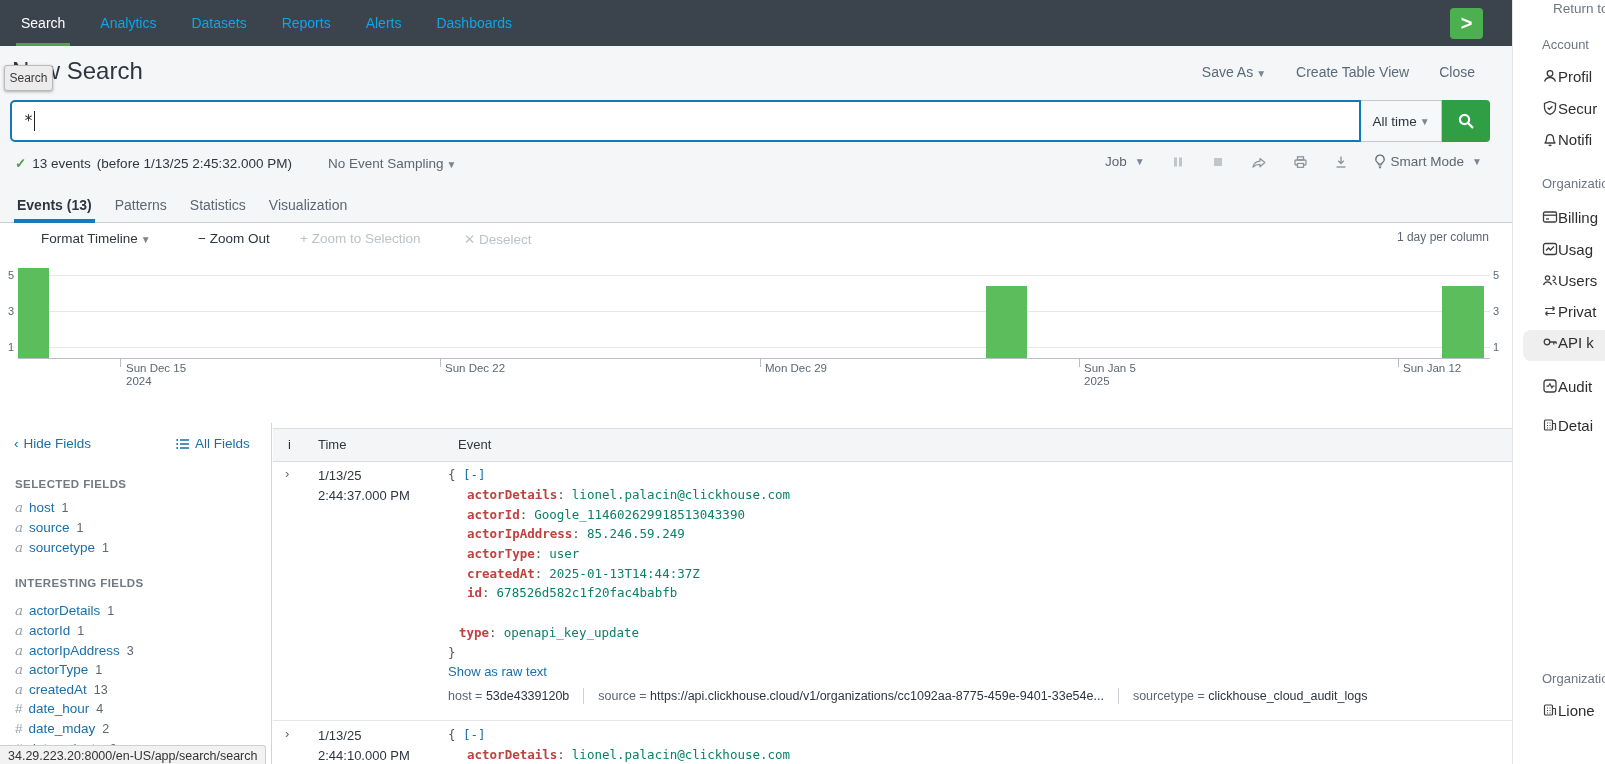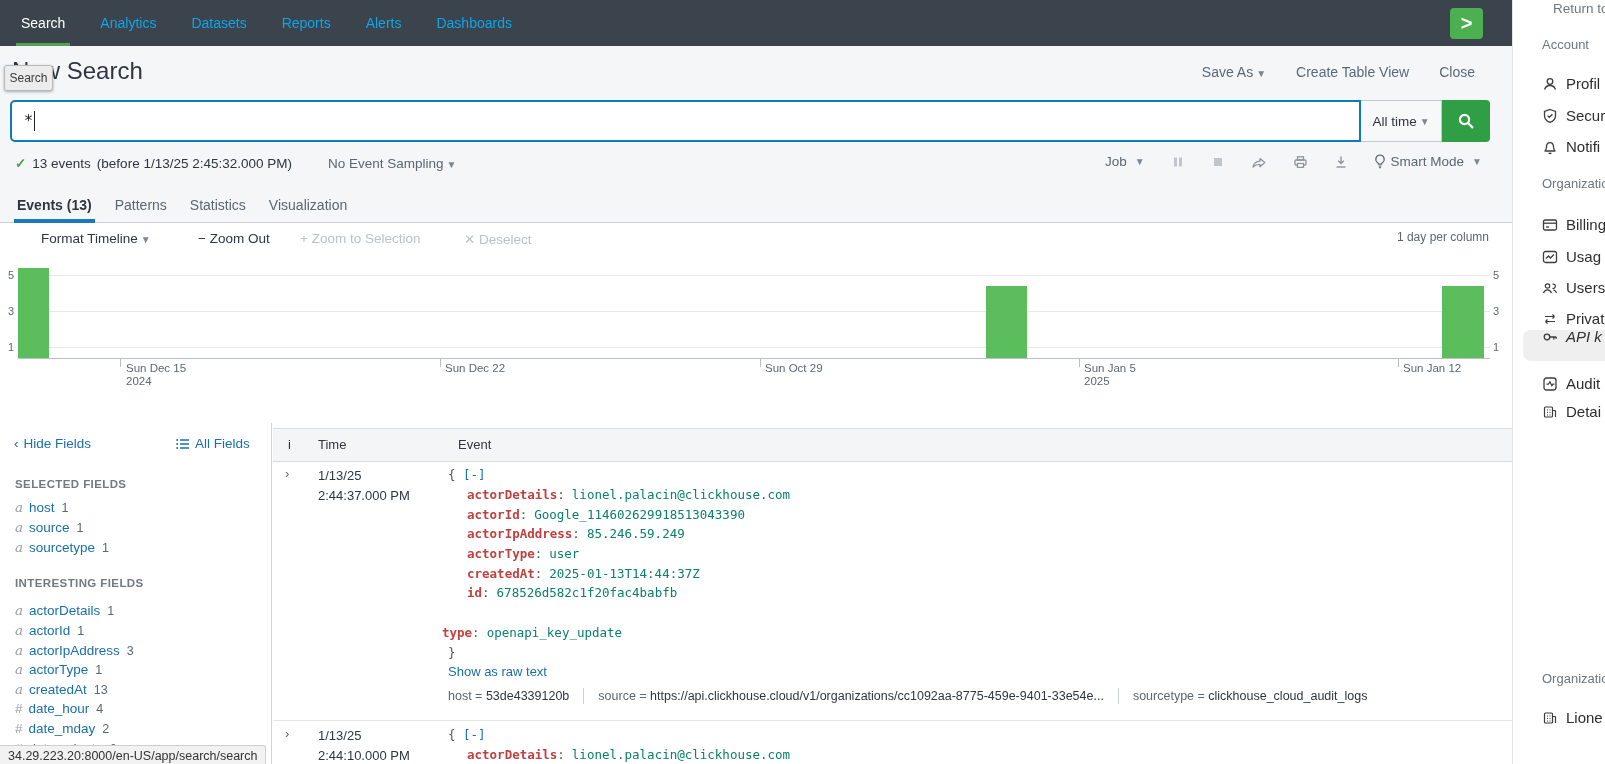--- a/index.html
+++ b/index.html
@@ -75,21 +75,21 @@
   .meta-item + .meta-item{border-left:1px solid #ccd1d5;}
   .mkey{color:#5c6773;}
   .mkey::after{content:" = ";color:#5c6773;}
   .row-sep{position:absolute;left:273px;width:1239px;height:1px;background:#e4e7e9;}
   
   .status-tip{position:absolute;left:0;top:745px;height:19px;background:#f2f2f2;border:1px solid #cfcfcf;border-left:none;border-bottom:none;border-radius:0 3px 0 0;display:flex;align-items:center;padding:0 8px;font-size:12.5px;color:#333;z-index:50;}
   
   .panel{position:absolute;left:1512px;top:0;width:93px;height:764px;background:#fff;border-left:1px solid #e4e4e4;box-sizing:border-box;}
   .p-return{position:absolute;left:40px;top:1px;font-size:13.5px;color:#6e7680;white-space:nowrap;}
   .p-header{position:absolute;left:29px;font-size:13px;color:#6e7680;white-space:nowrap;}
-  .p-item{position:absolute;left:29px;height:24px;display:flex;align-items:flex-end;gap:8px;cursor:pointer;white-space:nowrap;}
+  .p-item{position:absolute;left:29px;height:24px;display:flex;align-items:flex-start;gap:0;cursor:pointer;white-space:nowrap;}
   .p-item .lbl{font-size:15px;color:#2e2e2e;}
   .p-hl{position:absolute;left:10px;top:330px;width:90px;height:31px;background:#efefef;border-radius:8px 0 0 8px;}
   .pic{flex:0 0 16px;width:16px;height:16px;}
   .icon-svg{display:block;}
 </style>
 </head>
 <body>
 
 <div class="screen">
 
@@ -215,21 +215,21 @@
         <div class="tl-xlab" style="left: 126px; top: 362px;">
           <div>Sun Dec 15</div>
           <div>2024</div>
         </div>
         <div class="tl-tick" style="left: 440px; top: 358px;"></div>
         <div class="tl-xlab" style="left: 445px; top: 362px;">
           <div>Sun Dec 22</div>
         </div>
         <div class="tl-tick" style="left: 760px; top: 358px;"></div>
         <div class="tl-xlab" style="left: 765px; top: 362px;">
-          <div>Sun Oct 29</div>
+          <div>Mon Dec 29</div>
         </div>
         <div class="tl-tick" style="left: 1079px; top: 358px;"></div>
         <div class="tl-xlab" style="left: 1084px; top: 362px;">
           <div>Sun Jan 5</div>
           <div>2025</div>
         </div>
         <div class="tl-tick" style="left: 1398px; top: 358px;"></div>
         <div class="tl-xlab" style="left: 1403px; top: 362px;">
           <div>Sun Jan 12</div>
         </div>
@@ -275,21 +275,21 @@
       <div>1/13/25</div>
       <div>2:44:37.000 PM</div>
     </div>
     <div class="json-line" style="left:448px;top:467px;"><span class="jpunct">{</span> <span class="jlink">[-]</span></div>
     <div class="json-line" style="left:467px;top:487px;"><span class="jkey">actorDetails</span><span class="jval">lionel.palacin@clickhouse.com</span></div>
     <div class="json-line" style="left:467px;top:507px;"><span class="jkey">actorId</span><span class="jval">Google_114602629918513043390</span></div>
     <div class="json-line" style="left:467px;top:526px;"><span class="jkey">actorIpAddress</span><span class="jval">85.246.59.249</span></div>
     <div class="json-line" style="left:467px;top:546px;"><span class="jkey">actorType</span><span class="jval">user</span></div>
     <div class="json-line" style="left:467px;top:566px;"><span class="jkey">createdAt</span><span class="jval">2025-01-13T14:44:37Z</span></div>
     <div class="json-line" style="left:467px;top:585px;"><span class="jkey">id</span><span class="jval">678526d582c1f20fac4babfb</span></div>
-    <div class="json-line" style="left:442px;top:625px;text-align:right;"><span class="jkey">type</span><span class="jval">openapi_key_update</span></div>
+    <div class="json-line" style="left:459px;top:625px;text-align:right;"><span class="jkey">type</span><span class="jval">openapi_key_update</span></div>
     <div class="json-line" style="left:448px;top:645px;"><span class="jpunct">}</span></div>
     <div class="raw-link" style="left:448px;top:664px;">Show as raw text</div>
     <div class="meta-row" style="left:448px;top:688px;">
       <span class="meta-item"><span class="mkey">host</span><span>53de4339120b</span></span>
       <span class="meta-item"><span class="mkey">source</span><span>https://api.clickhouse.cloud/v1/organizations/cc1092aa-8775-459e-9401-33e54e...</span></span>
       <span class="meta-item"><span class="mkey">sourcetype</span><span>clickhouse_cloud_audit_logs</span></span>
     </div>
     <div class="row-sep" style="top:720px;"></div>
 
     <span class="expander" style="left:285px;top:726px;">›</span>
@@ -356,35 +356,35 @@
       <span class="lbl">Users</span>
     </div>
     <div class="p-item" style="top:303px;">
       <svg class="pic icon-svg" viewBox="0 0 16 16">
           <path d="M3 5.5h9.5m0 0l-2-2m2 2l-2 2" fill="none" stroke="#3d3d3d" stroke-width="1.2"></path>
           <path d="M13 10.5H3.5m0 0l2-2m-2 2l2 2" fill="none" stroke="#3d3d3d" stroke-width="1.2"></path>
         </svg>
       <span class="lbl">Privat</span>
     </div>
     <div class="p-hl"></div>
-    <div class="p-item" style="top:321px;font-style:italic;">
+    <div class="p-item" style="top:334px;">
       <svg class="pic icon-svg" viewBox="0 0 16 16">
           <circle cx="5" cy="8" r="2.8" fill="none" stroke="#3d3d3d" stroke-width="1.3"></circle>
           <path d="M7.8 8h6.5M11.8 8v2.4M14.2 8v1.8" fill="none" stroke="#3d3d3d" stroke-width="1.3"></path>
         </svg>
       <span class="lbl">API k</span>
     </div>
-    <div class="p-item" style="top:368px;">
+    <div class="p-item" style="top:378px;">
       <svg class="pic icon-svg" viewBox="0 0 16 16">
           <rect x="2" y="2" width="12" height="12" rx="2.5" fill="none" stroke="#3d3d3d" stroke-width="1.3"></rect>
           <path d="M4.5 8.2h2l1.4-2.4 2 4 1-1.6h1.6" fill="none" stroke="#3d3d3d" stroke-width="1.2"></path>
         </svg>
       <span class="lbl">Audit</span>
     </div>
-    <div class="p-item" style="top:396px;">
+    <div class="p-item" style="top:417px;">
       <svg class="pic icon-svg" viewBox="0 0 16 16">
           <rect x="2.5" y="3" width="8" height="10" rx="1" fill="none" stroke="#3d3d3d" stroke-width="1.2"></rect>
           <path d="M10.5 6.5h2.3a.7.7 0 0 1 .7.7V13" fill="none" stroke="#3d3d3d" stroke-width="1.2"></path>
           <path d="M5 6h1M7.5 6h1M5 8.5h1M7.5 8.5h1M5 11h1M7.5 11h1" stroke="#3d3d3d" stroke-width="1.1"></path>
         </svg>
       <span class="lbl">Detai</span>
     </div>
 
     <div class="p-header" style="top:671px;">Organizatio</div>
     <div class="p-item" style="top:702px;">

